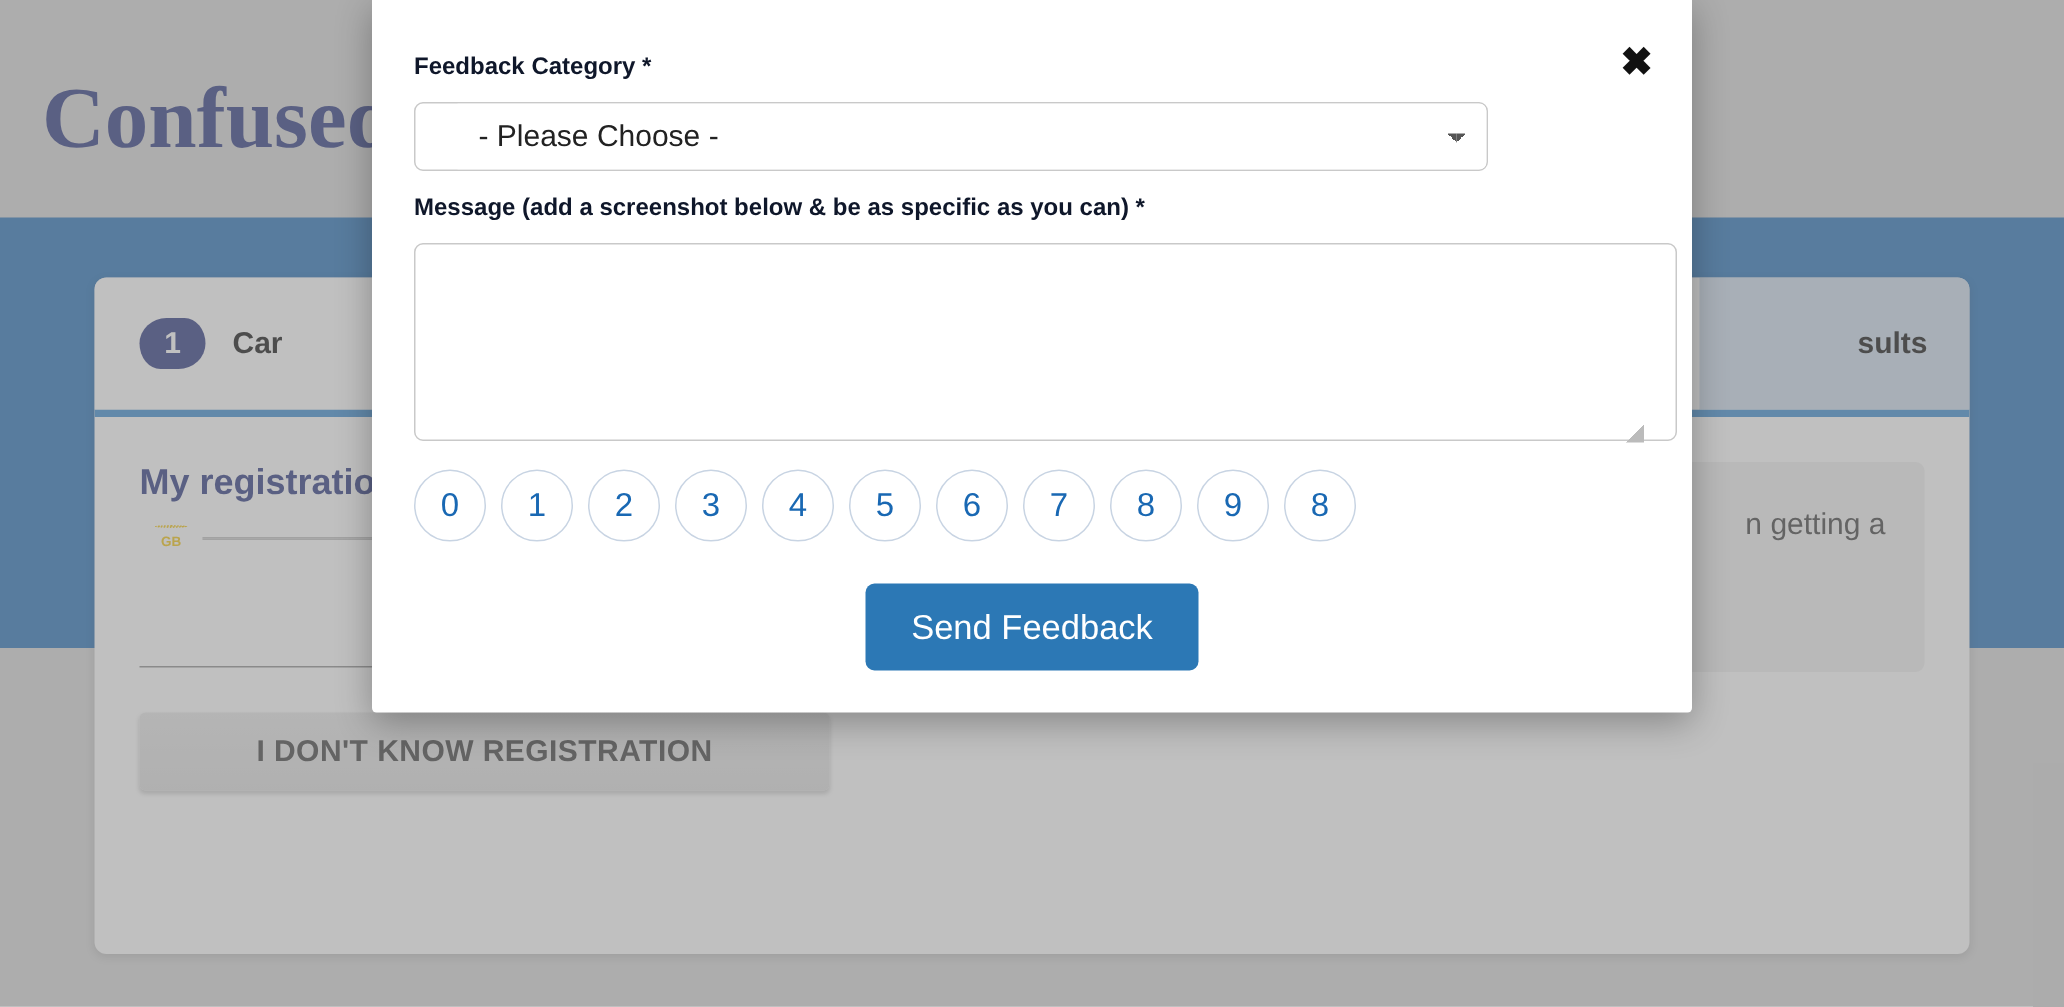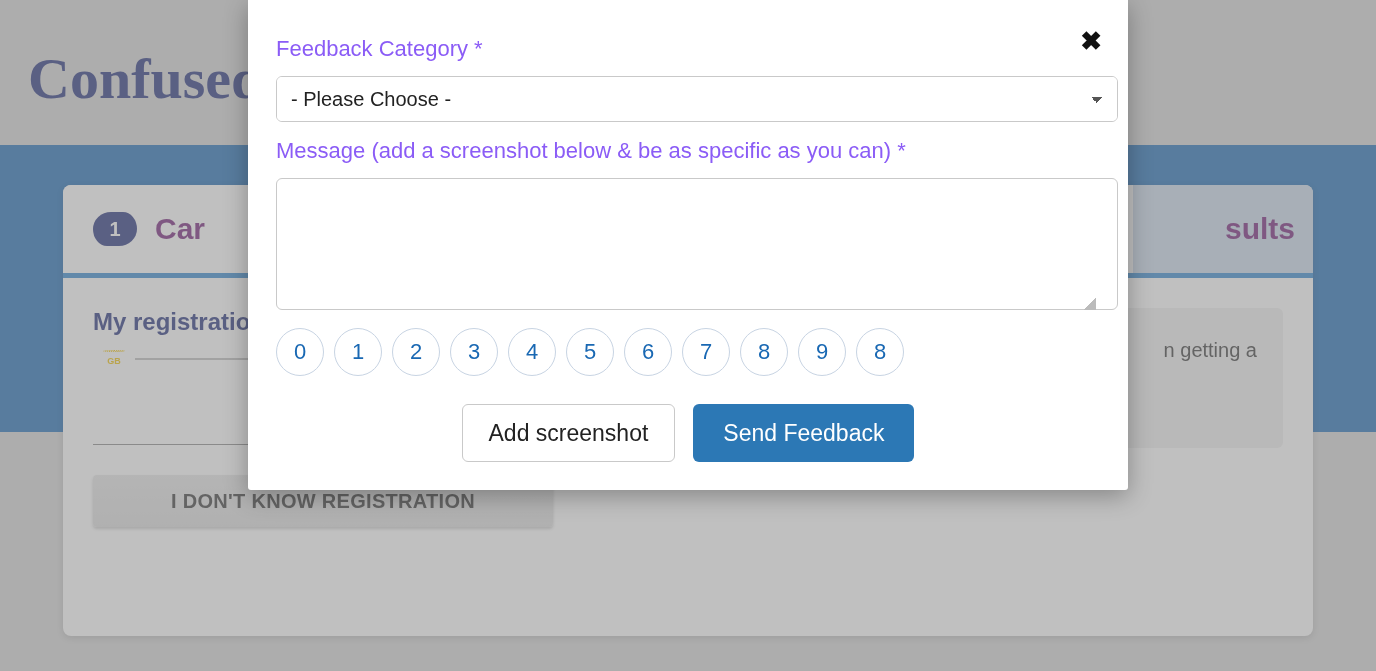--- a/index.html
+++ b/index.html
@@ -14,27 +14,27 @@
 
   .main-card {
     position: absolute; top: 185px; left: 63px; right: 63px; bottom: 35px;
     background: #fefefe; border-radius: 8px; box-shadow: 0 2px 6px rgba(0,0,0,.15);
     overflow: hidden;
   }
 
   .tabs-row { display: flex; height: 93px; border-bottom: 5px solid #2f86cf; }
   .tab { flex: 1; background: #e0dfe0; display: flex; align-items: center; padding-left: 30px; gap: 18px; }
   .tab.active { background: #fefefe; }
-  .tab.results { background: #c9daea; justify-content: flex-end; padding-right: 18px; }
+  .tab.results { background: #c9daea; justify-content: flex-end; padding-right: 28px; }
   .tab-num {
     width: 44px; height: 34px; background: #1e2a78; border-radius: 18px 14px 18px 14px / 50%;
     display: inline-flex; align-items: center; justify-content: center;
     color: #fff; font-weight: 700; font-size: 20px;
   }
-  .tab-label { color: #701a75; font-size: 30px; font-weight: 600; }
+  .tab-label { color: #000000; font-size: 20px; font-weight: 600; }
 
   .content-area { display: flex; padding: 0; }
   .left-col { width: 555px; padding: 30px 30px 30px 30px; }
   .right-col { flex: 1; padding: 30px 30px 30px 0; }
 
   .section-title { color: #1e2a78; font-size: 24px; font-weight: 700; margin-bottom: 22px; }
 
   .plate-row { display: flex; align-items: stretch; height: 58px; margin-bottom: 30px; border-bottom: 1px solid #888; padding-bottom: 86px; }
   .plate-badge {
     width: 42px; background: #1e2a78; color: #f2c200; display: flex; flex-direction: column;
@@ -64,25 +64,25 @@
   .modal {
     position: absolute; top: 0; left: 50%; transform: translateX(-50%);
     width: 880px; background: #fff; border-radius: 0 0 3px 3px;
     padding: 32px 28px 28px 28px; box-shadow: 0 6px 24px rgba(0,0,0,.3);
   }
   .modal-close {
     position: absolute; top: 28px; right: 26px; font-size: 26px; font-weight: 900;
     cursor: pointer; color: #111; background: none; border: none; line-height: 1;
   }
 
-  .field-label { font-size: 22px; font-weight: 400; color: #8b5cf6; margin-bottom: 14px; margin-top: 4px; }
+  .field-label { font-size: 16px; font-weight: 700; color: #0f172a; margin-bottom: 14px; margin-top: 4px; }
   .field-label.mt { margin-top: 16px; }
 
   .select-wrap {
-    border: 1px solid #c9c9c9; border-radius: 6px; height: 46px; overflow: hidden; width: 842px;
+    border: 1px solid #c9c9c9; border-radius: 6px; height: 46px; overflow: hidden; width: 716px; padding-left: 28px;
   }
   .select-wrap select {
     width: 100%; height: 100%; border: none; background: #fff; font-size: 20px; padding: 0 14px;
     appearance: none; -webkit-appearance: none; color: #222;
     background-image: linear-gradient(45deg, transparent 50%, #555 50%), linear-gradient(135deg, #555 50%, transparent 50%);
     background-position: calc(100% - 20px) 20px, calc(100% - 14px) 20px;
     background-size: 6px 6px, 6px 6px; background-repeat: no-repeat;
   }
 
   .msg-box {
@@ -179,17 +179,16 @@
       <button class="nps-btn">4</button>
       <button class="nps-btn">5</button>
       <button class="nps-btn">6</button>
       <button class="nps-btn">7</button>
       <button class="nps-btn">8</button>
       <button class="nps-btn">9</button>
       <button class="nps-btn">8</button>
     </div>
 
     <div class="action-row">
-      <button class="btn-secondary">Add screenshot</button>
       <button class="btn-primary">Send Feedback</button>
     </div>
   </div>
 </div>
 
 </body></html>

